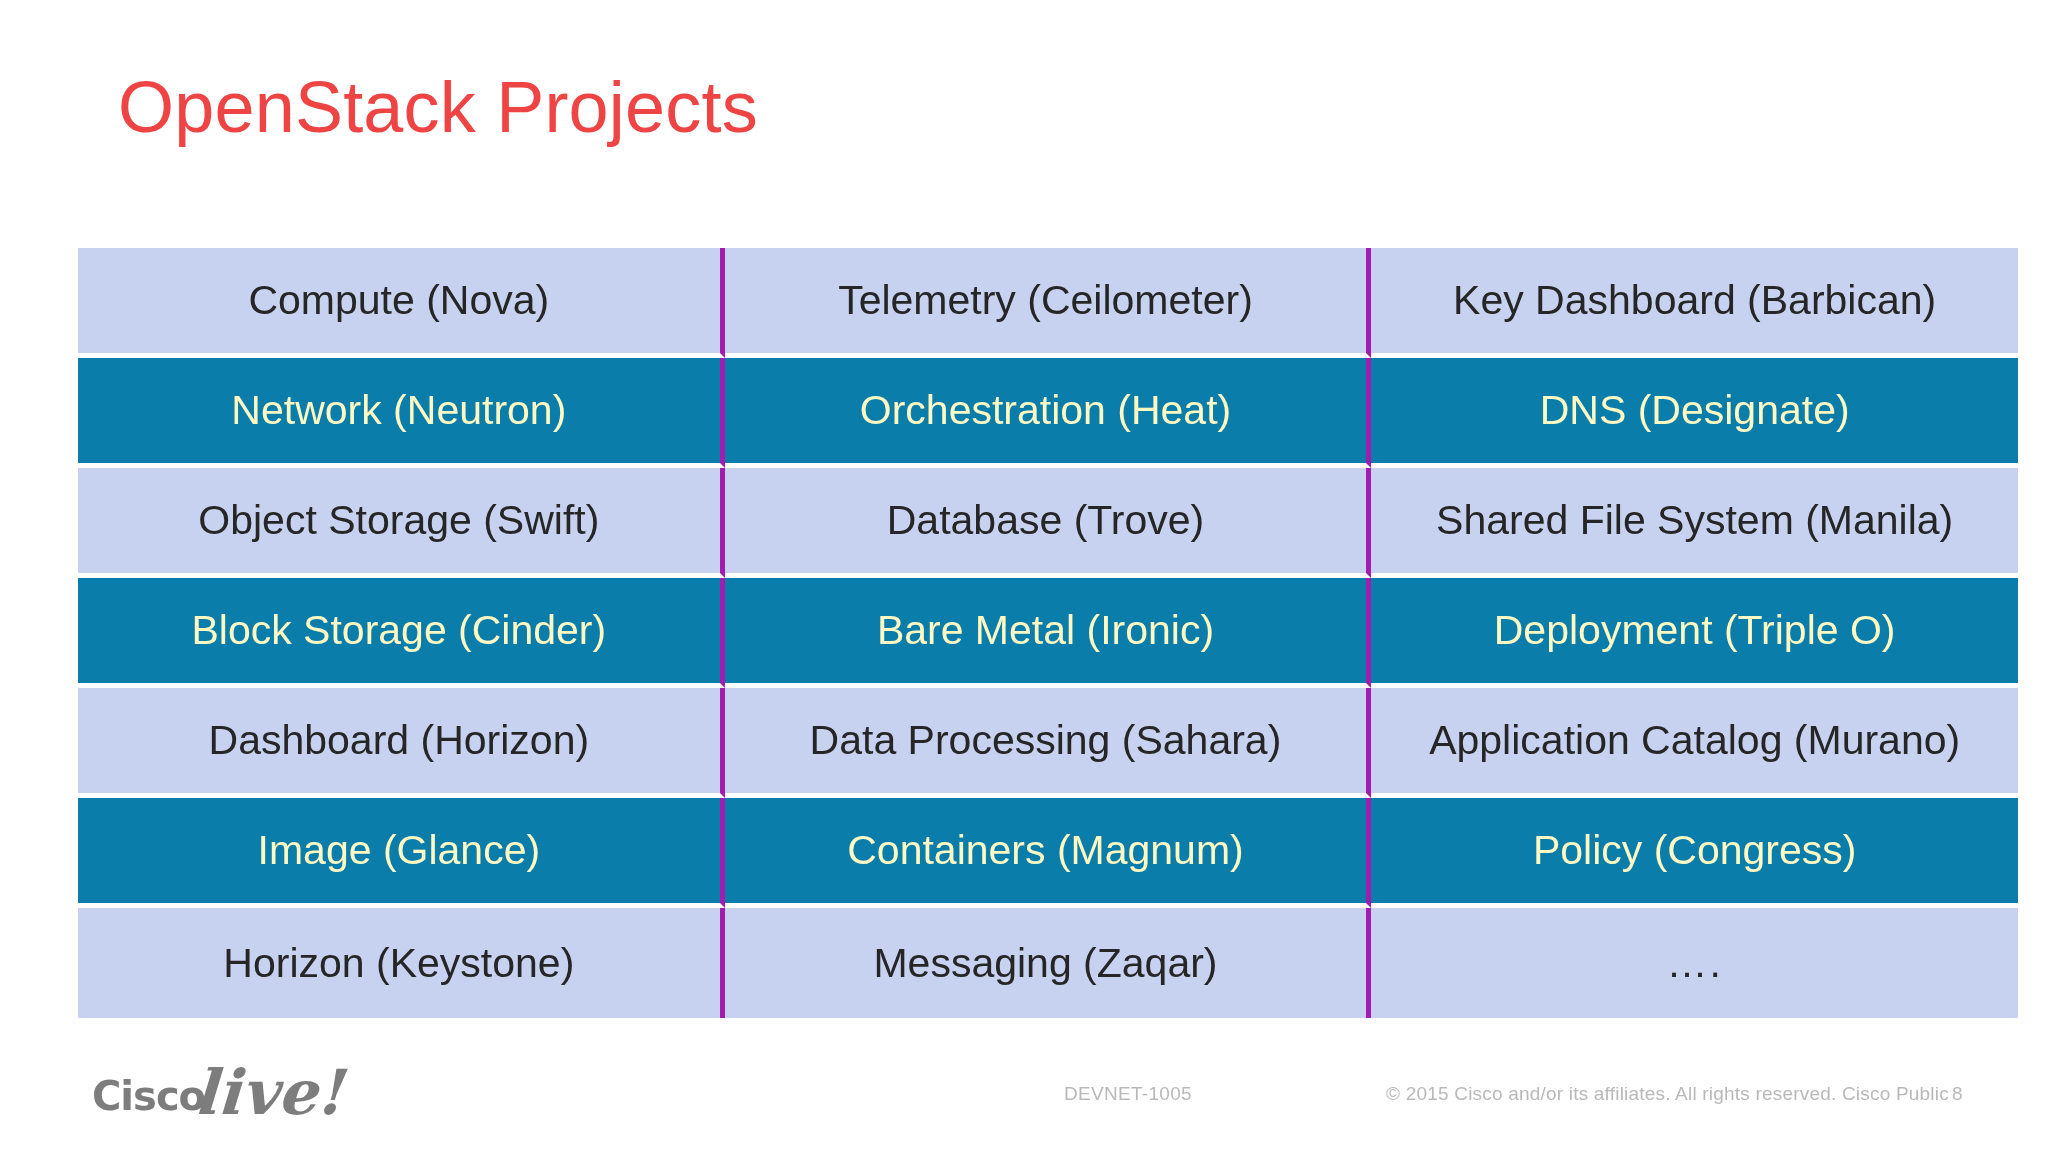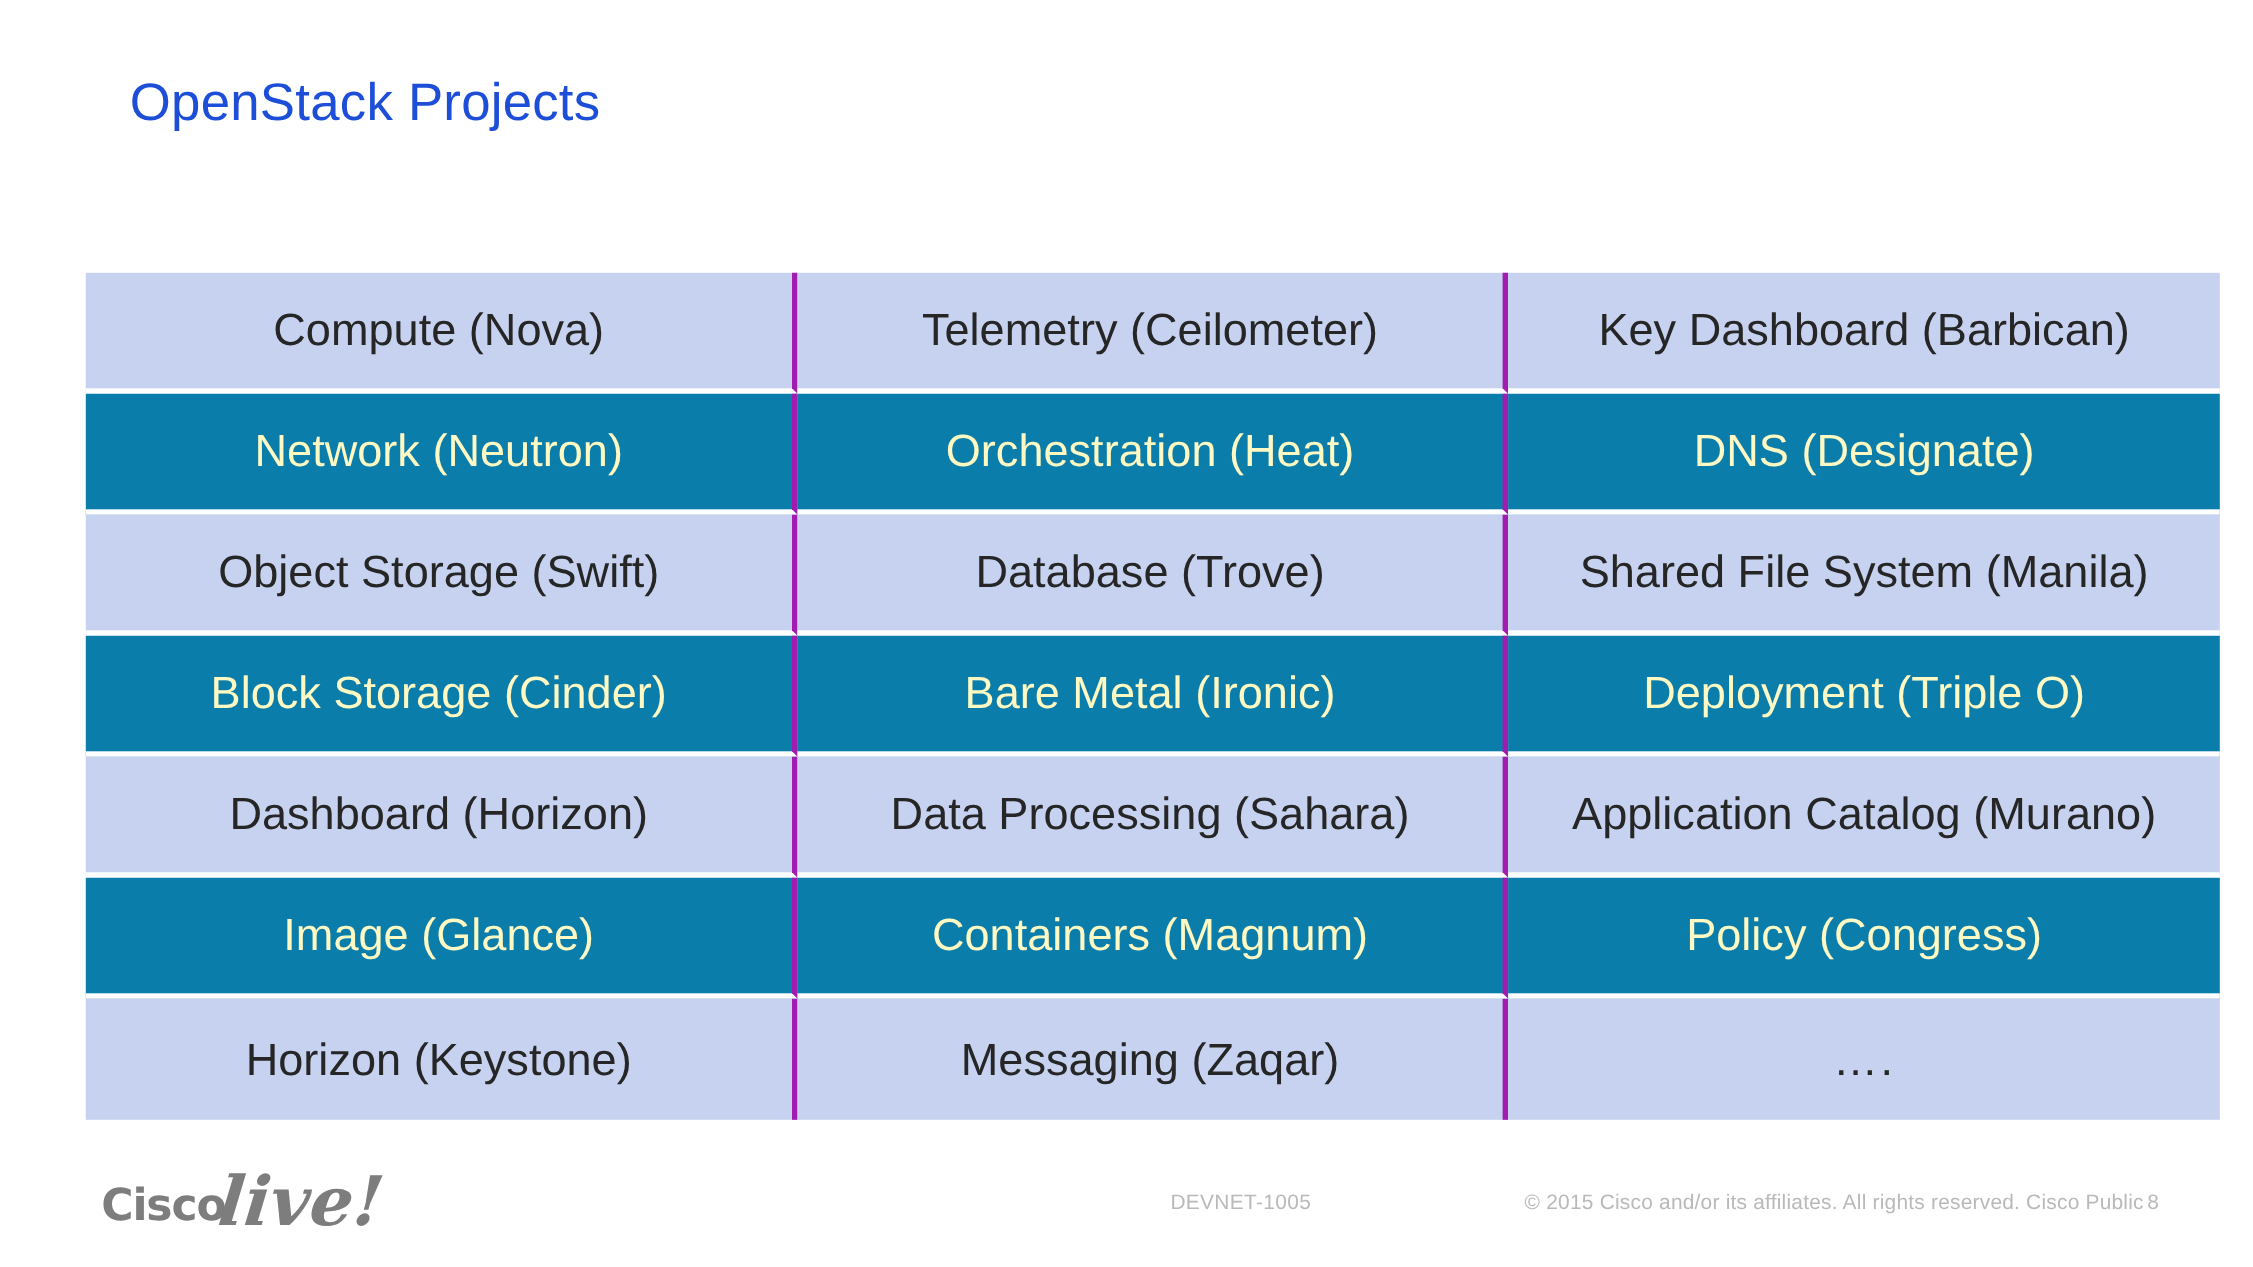--- a/index.html
+++ b/index.html
@@ -14,23 +14,23 @@
     overflow: hidden;
     font-family: "Liberation Sans", sans-serif;
     -webkit-font-smoothing: antialiased;
   }
 
   
   .slide-title {
     position: absolute;
     left: 118px;
     top: 68px;
-    font-size: 48px;
+    font-size: 72px;
     font-weight: 400;
-    color: #1d4ed8;
+    color: #ef4444;
     letter-spacing: 0.2px;
     line-height: 1.1;
     white-space: nowrap;
   }
 
   
   .projects-table {
     position: absolute;
     left: 78px;
     top: 248px;

